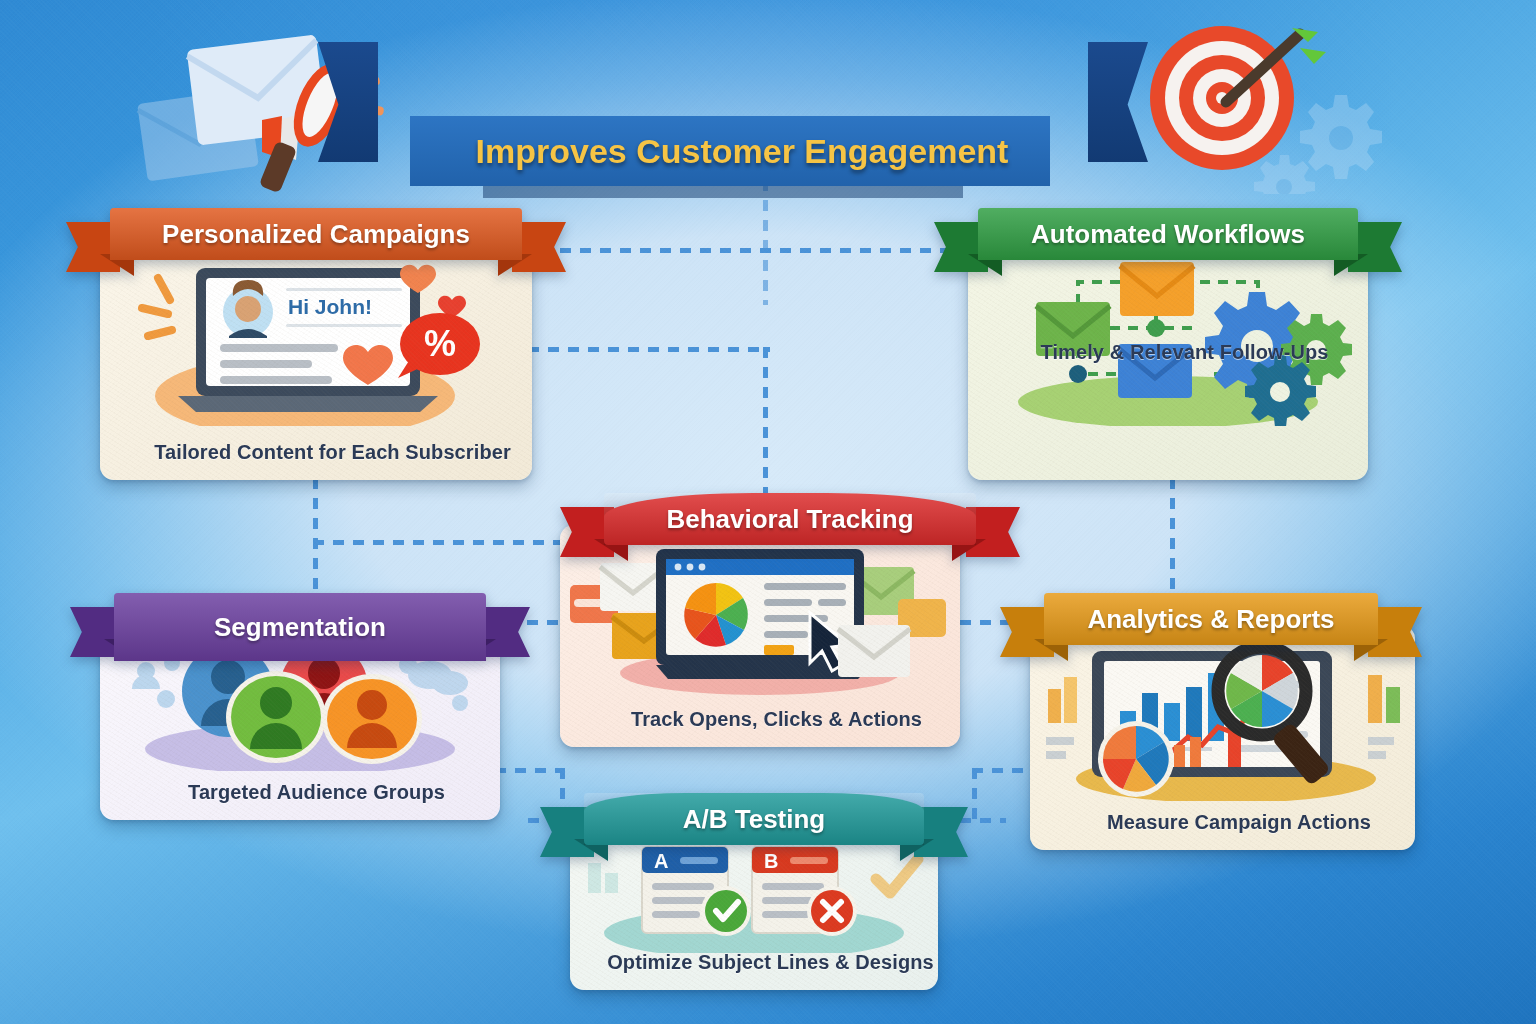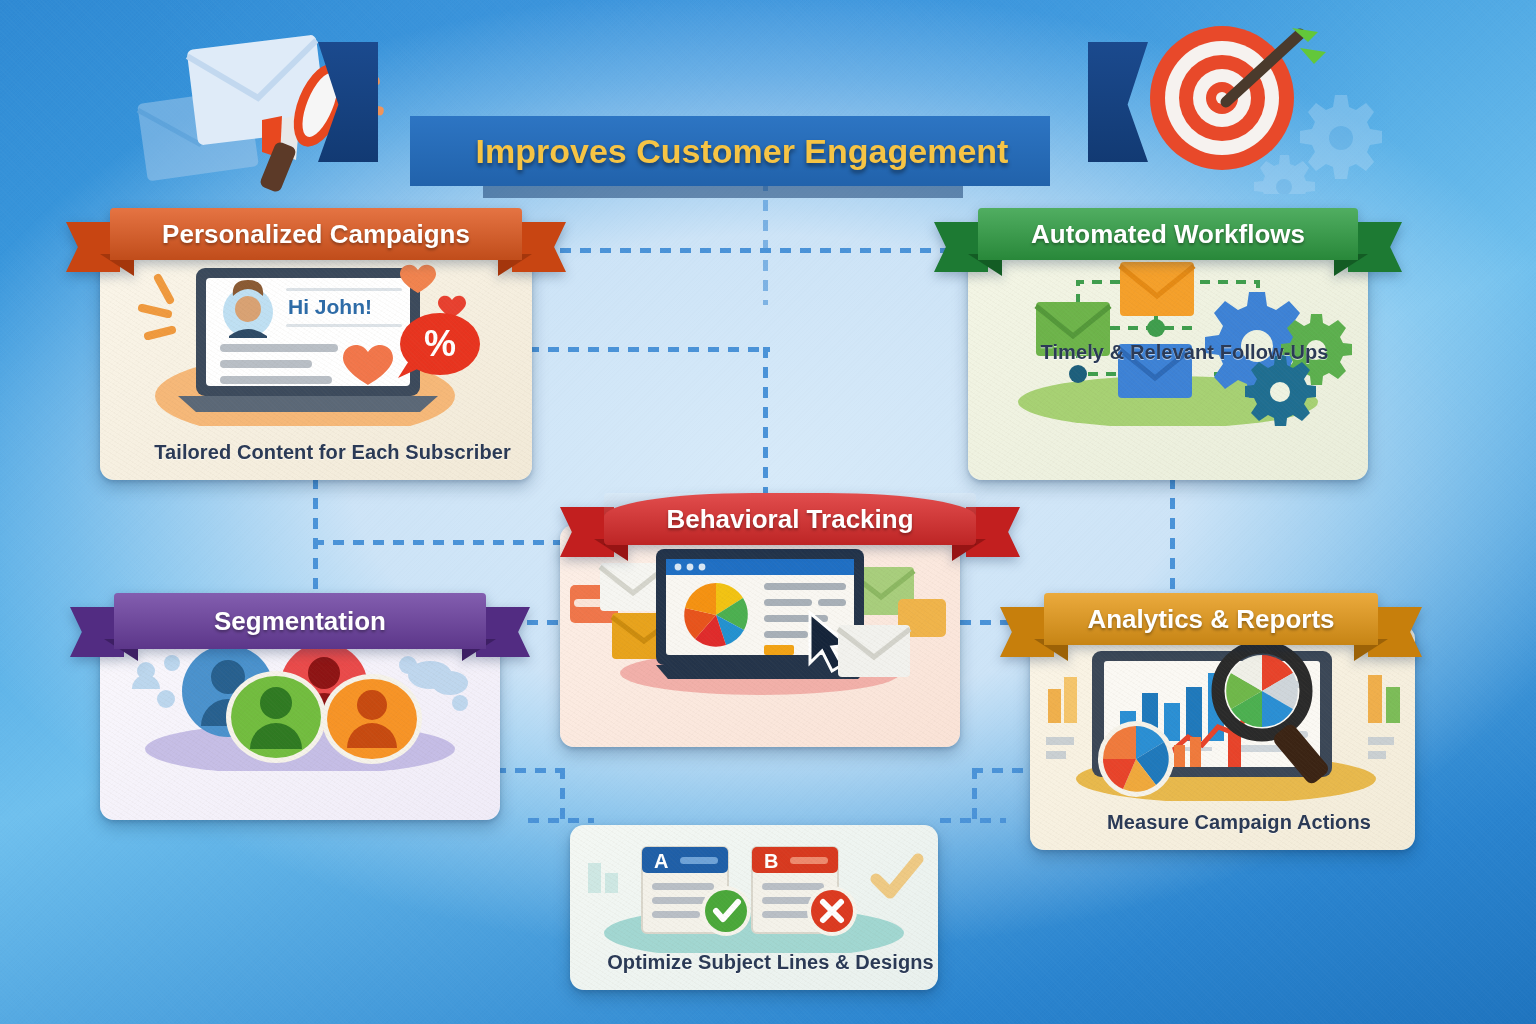--- a/index.html
+++ b/index.html
@@ -355,20 +355,21 @@
         <rect x="204" y="104" width="30" height="10" rx="2" fill="#f2a315"></rect>
         <path d="M96 124 L312 124 L298 138 L108 138 Z" fill="#24344a"></path>
         <g>
           <path d="M250 72 L250 122 L262 110 L272 130 L282 124 L272 106 L288 104 Z" fill="#15243a" stroke="#ffffff" stroke-width="3"></path>
         </g>
         <g>
             <rect x="278" y="84" width="72" height="52" rx="4" fill="#f2f2ee"></rect>
             <path d="M278 88 L314 116 L350 88" fill="none" stroke="#d3d3cb" stroke-width="5"></path>
           </g>
       </svg>
+      <div class="card-caption">Track Opens, Clicks &amp; Actions</div>
     </div>
     <div class="ribbon" style="left:14px; top:-32px; width:372px; height:52px; font-size:26px;margin-left:30px;">
       <div class="tail l" style="background:#c21f1f;"></div>
       <div class="tail r" style="background:#c21f1f;"></div>
       <div class="fold l" style="background:#971414;"></div>
       <div class="fold r" style="background:#971414;"></div>
       <div class="band" style="background:#dc2b2b; border-radius:40% 40% 4px 4px / 24px 24px 4px 4px;">
         <span class="lbl">Behavioral Tracking</span>
       </div>
     </div>
@@ -406,22 +407,23 @@
           <circle cx="176" cy="62" r="16" fill="#2f7a22"></circle>
           <path d="M176 82 a26 26 0 0 1 26 26 h-52 a26 26 0 0 1 26 -26z" fill="#2f7a22"></path>
         </g>
         <g>
           <ellipse cx="272" cy="78" rx="50" ry="45" fill="#f6f3ea"></ellipse>
           <ellipse cx="272" cy="78" rx="45" ry="40" fill="#f79426"></ellipse>
           <circle cx="272" cy="64" r="15" fill="#c74a10"></circle>
           <path d="M272 82 a25 25 0 0 1 25 25 h-50 a25 25 0 0 1 25 -25z" fill="#c74a10"></path>
         </g>
       </svg>
-    </div>
-    <div class="ribbon" style="left:14px; top:-32px; width:372px; height:56px; font-size:26px;">
+      <div class="card-caption">Targeted Audience Groups</div>
+    </div>
+    <div class="ribbon" style="left:14px; top:-32px; width:372px; height:68px; font-size:26px;">
       <div class="tail l" style="background:#522c82;"></div>
       <div class="tail r" style="background:#522c82;"></div>
       <div class="fold l" style="background:#3d1f64;"></div>
       <div class="fold r" style="background:#3d1f64;"></div>
       <div class="band" style="background:#6b3fa0;">
         <span class="lbl">Segmentation</span>
       </div>
     </div>
   </div>
 
@@ -531,16 +533,25 @@
           <path d="M146 70 L153 78 L168 61" fill="none" stroke="#ffffff" stroke-width="6" stroke-linecap="round" stroke-linejoin="round"></path>
         </g>
         <g>
           <circle cx="262" cy="70" r="25" fill="#f6f4ec"></circle>
           <circle cx="262" cy="70" r="21" fill="#dc3a20"></circle>
           <path d="M253 61 L271 79 M271 61 L253 79" stroke="#ffffff" stroke-width="6" stroke-linecap="round"></path>
         </g>
       </svg>
       <div class="card-caption">Optimize Subject Lines &amp; Designs</div>
     </div>
+    <div class="ribbon" style="left:14px; top:-32px; width:340px; height:52px; font-size:26px;">
+      <div class="tail l" style="background:#17807f;"></div>
+      <div class="tail r" style="background:#17807f;"></div>
+      <div class="fold l" style="background:#0f6261;"></div>
+      <div class="fold r" style="background:#0f6261;"></div>
+      <div class="band" style="background:#1f9a9a; border-radius:30% 30% 4px 4px / 18px 18px 4px 4px;">
+        <span class="lbl">A/B Testing</span>
+      </div>
+    </div>
   </div>
 
   <div id="noise"></div>
 </div>
 
 </body></html>

